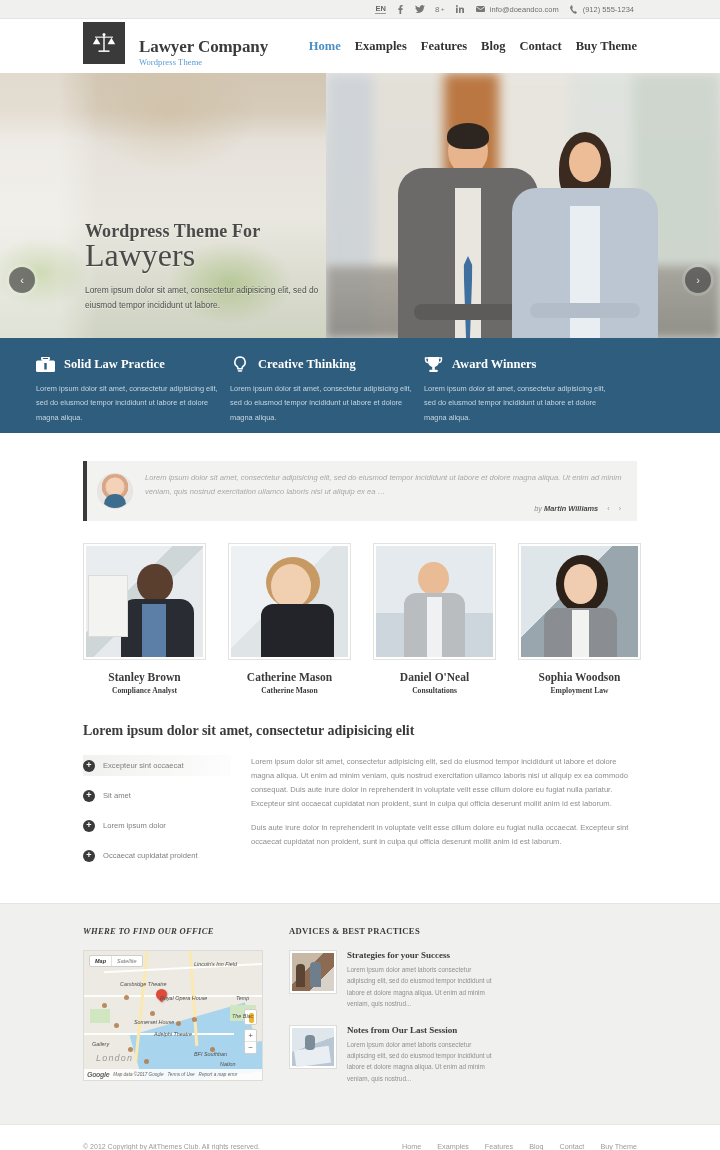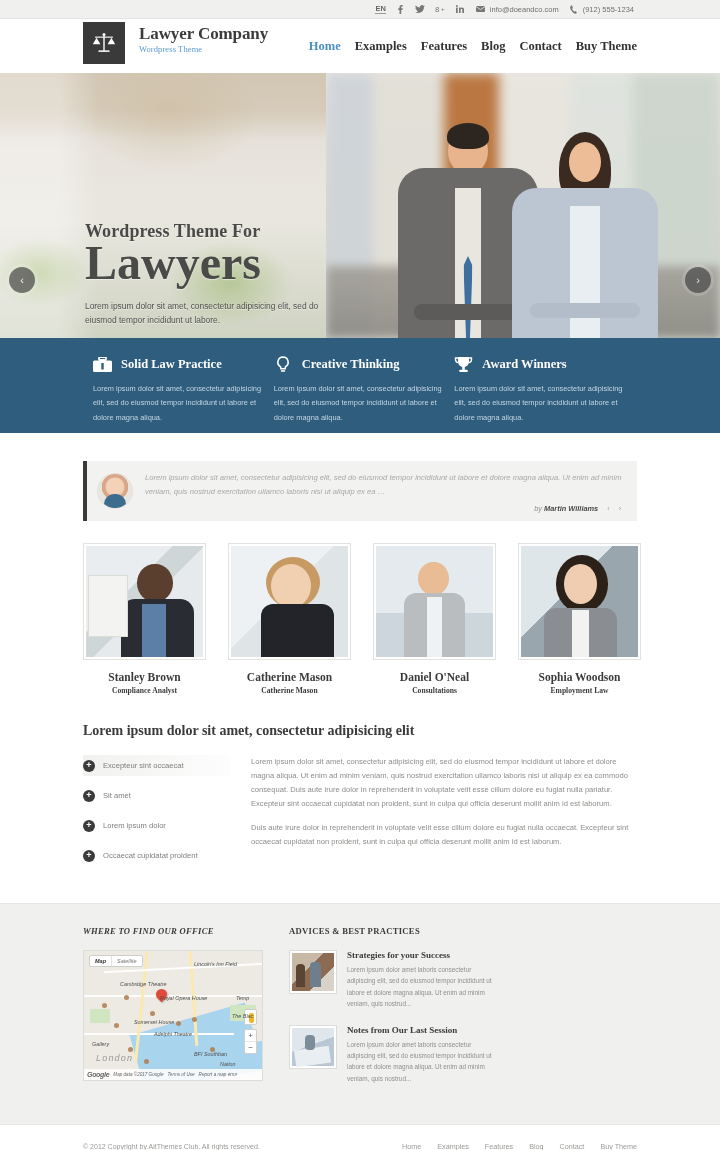--- a/index.html
+++ b/index.html
@@ -23,21 +23,21 @@
   .topbar .tb-lang { color: #666; font-weight: bold; border-bottom: 1px solid #999; padding-bottom: 0px; font-size:7.5px;}
   .topbar .tb-ico { width: 11px; text-align: center; color: #777; font-size: 9px; line-height:1; }
   .topbar .tb-ico svg { display:block; margin:0 auto; }
   .topbar .tb-contact { color: #6f6f6f; display:flex; align-items:center; gap:4px; }
 
   
   .header {
     height: 54px; background: #fff; position: relative;
     display: flex; align-items: center;
   }
-  .logo-wrap { display: flex; align-items: flex-start; margin-left: 83px; }
+  .logo-wrap { display: flex; align-items: flex-end; margin-left: 83px; }
   .logo-mark {
     width: 42px; height: 42px; background: #3a3a3a;
     display: flex; align-items: center; justify-content: center;
     position: relative; top: -3px;
   }
   .logo-mark svg { display:block; }
   .logo-text { margin-left: 14px; }
   .logo-title {
     font-family: "Liberation Serif", serif; font-weight: bold;
     font-size: 17px; color: #3b3b3b; line-height: 1.05; letter-spacing: -0.1px;
@@ -96,39 +96,39 @@
   .p-head { position:absolute; left:50%; transform:translateX(-50%); border-radius:50%; }
   .p-body { position:absolute; bottom:0; left:0; right:0; }
 
   .hero-caption { position: absolute; left: 85px; top: 148px; width: 250px; }
   .hero-kicker {
     font-family:"Liberation Serif", serif; font-weight:bold;
     font-size: 18px; color:#4a4a48; letter-spacing:.1px;
     text-shadow: 0 1px 0 rgba(255,255,255,.55);
   }
   .hero-title {
-    font-family:"Liberation Serif", serif; font-weight:bold;
-    font-size: 48px; line-height: .95; color:#4a4a48; margin-top:-2px;
+    font-family:"Liberation Serif", serif; font-weight:normal;
+    font-size: 32px; line-height: .95; color:#4a4a48; margin-top:-2px;
     text-shadow: 0 1px 1px rgba(255,255,255,.5);
   }
   .hero-desc {
     margin-top: 13px; font-size: 8.4px; line-height: 1.75; color:#4e4e4c;
     text-shadow: 0 1px 0 rgba(255,255,255,.5);
   }
   .hero-arrow {
     position:absolute; top:194px; width:26px; height:26px; border-radius:50%;
     background:#4b4b4b; opacity:.72; color:#fff;
     display:flex; align-items:center; justify-content:center; font-size:11px;
     box-shadow: 0 0 0 3px rgba(255,255,255,.18);
   }
   .hero-arrow.left { left:9px; }
   .hero-arrow.right { right:9px; background:#4b4b4b; }
 
   
-  .features { background:#2e5d7d; height:95px; padding: 17px 93px 0; display:flex; }
+  .features { background:#2e5d7d; height:95px; padding: 17px 36px 0; display:flex; }
   .feat { width: 186px; margin-right: 8px; }
   .feat:last-child { margin-right: 0; }
   .feat-head { display:flex; align-items:center; gap:9px; }
   .feat-ico { width:19px; height:19px; color:#fff; display:flex; align-items:center; justify-content:center; }
   .feat-title {
     font-family:"Liberation Serif", serif; font-weight:bold;
     font-size:12.5px; color:#ffffff;
   }
   .feat-desc { margin-top:8px; font-size:7.4px; line-height:1.95; color:#c6d6e2; }
 

